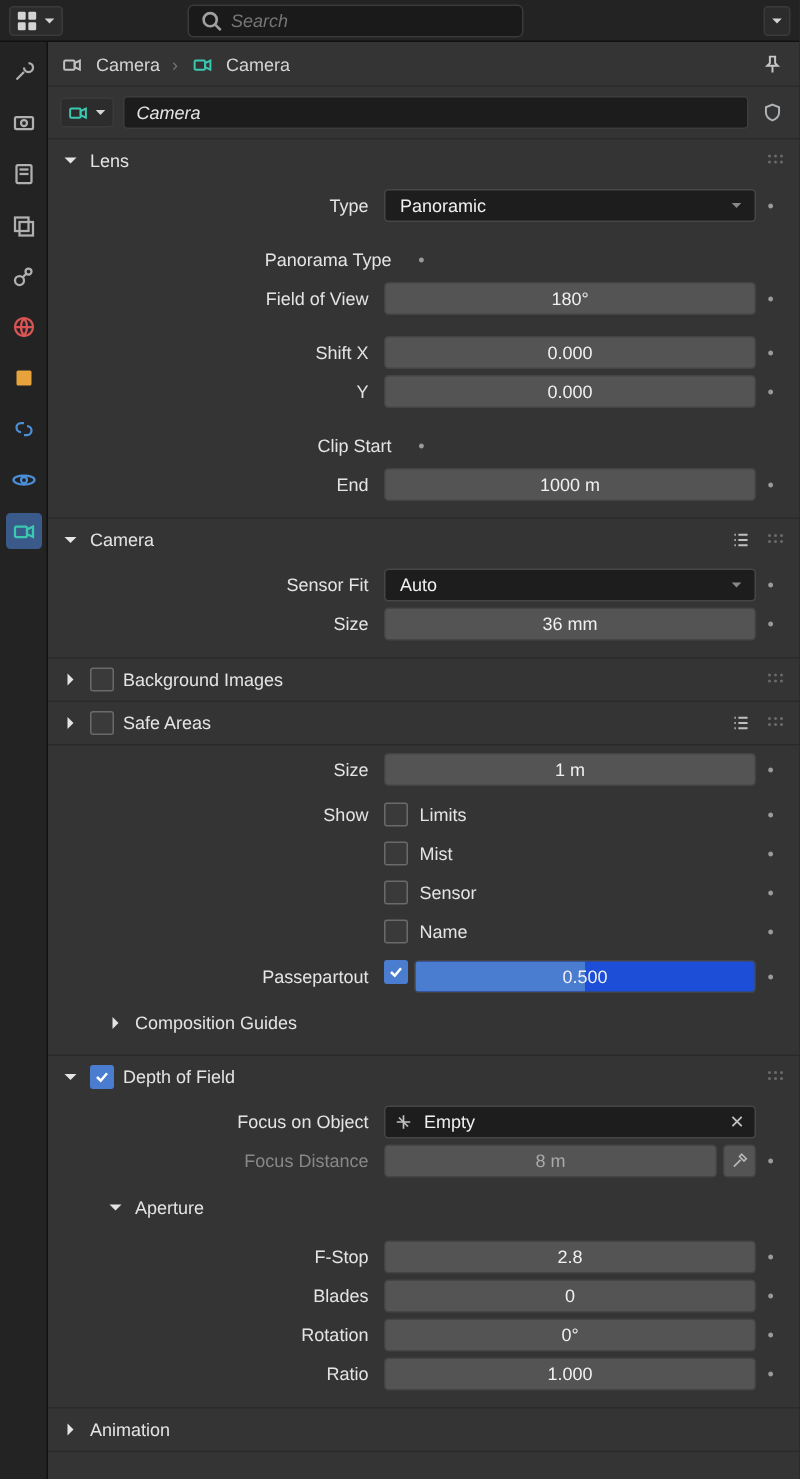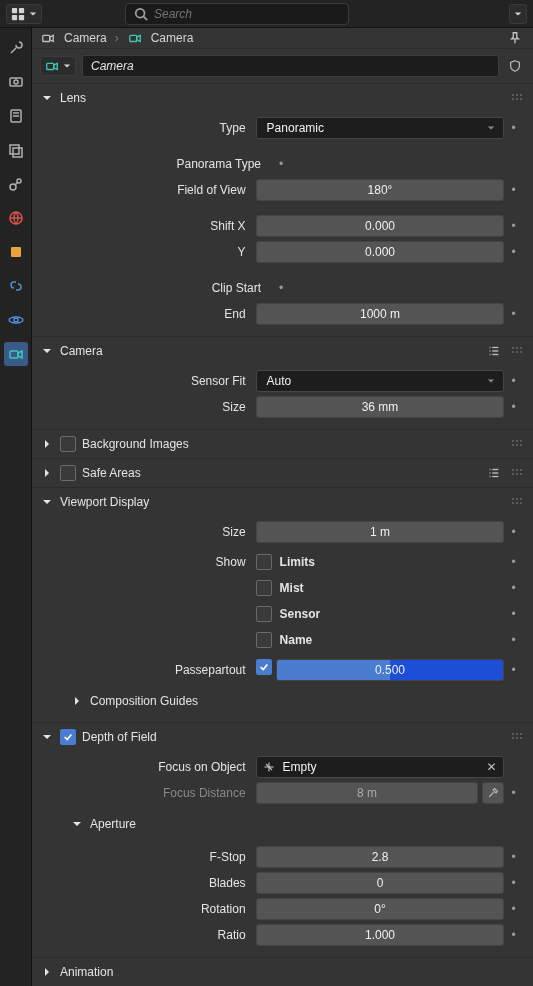--- a/index.html
+++ b/index.html
@@ -44,21 +44,21 @@
 .numfield { flex: 1; height: 22px; background: #545454; border: 1px solid #444; border-radius: 3px; display: flex; align-items: center; justify-content: center; color: #f0f0f0; cursor: ew-resize; }
 .numfield.disabled { color: #aaa; }
 
 .slider { flex: 1; height: 22px; background: #1d4ed8; border: 1px solid #444; border-radius: 3px; position: relative; display: flex; align-items: center; justify-content: center; color: #f0f0f0; overflow: hidden; cursor: ew-resize; }
 .slider .fill { position: absolute; left: 0; top: 0; bottom: 0; width: 50%; background: #4a7dd0; }
 .slider span { position: relative; z-index: 1; }
 
 .check-wrap { display: flex; align-items: center; gap: 8px; }
 .checkbox { width: 16px; height: 16px; border: 1px solid #6a6a6a; border-radius: 2px; background: #3a3a3a; display: inline-flex; align-items: center; justify-content: center; cursor: pointer; flex-shrink: 0; }
 .checkbox.checked { background: #4a7dd0; border-color: #4a7dd0; color: #fff; }
-.check-label { color: #e4e4e4; font-weight: bold; }
+.check-label { color: #e4e4e4; }
 
 .id-picker { flex: 1; height: 22px; background: #1d1d1d; border: 1px solid #464646; border-radius: 3px; display: flex; align-items: center; padding: 0 4px 0 4px; gap: 6px; cursor: pointer; }
 .id-picker .axicon { width: 16px; height: 16px; display: flex; align-items: center; justify-content: center; color: #c0c0c0; }
 .id-picker .text { flex: 1; color: #f0f0f0; }
 .id-picker .clear { color: #c0c0c0; cursor: pointer; width: 16px; text-align: center; }
 
 .eyedrop { width: 22px; height: 22px; background: #545454; border: 1px solid #444; border-radius: 3px; display: flex; align-items: center; justify-content: center; color: #b8b8b8; margin-left: 4px; cursor: pointer; }
 
 .disclosure { display: inline-flex; width: 14px; height: 14px; align-items: center; justify-content: center; }
 
@@ -385,39 +385,20 @@
               <circle cx="10" cy="2" r="1"></circle>
               <circle cx="2" cy="6" r="1"></circle>
               <circle cx="6" cy="6" r="1"></circle>
               <circle cx="10" cy="6" r="1"></circle>
             </svg>
           </span>
     </div>
   </div>
 
   <div class="section">
-    <div class="sec-head">
-      <span class="disclosure">
-            <svg width="10" height="10" viewBox="0 0 10 10" fill="currentColor">
-              <path d="M1 3 L5 7 L9 3 Z"></path>
-            </svg>
-          </span>
-      <span>Viewport Display</span>
-      <span class="spacer"></span>
-      <span class="grip">
-            <svg width="12" height="10" viewBox="0 0 12 10" fill="currentColor">
-              <circle cx="2" cy="2" r="1"></circle>
-              <circle cx="6" cy="2" r="1"></circle>
-              <circle cx="10" cy="2" r="1"></circle>
-              <circle cx="2" cy="6" r="1"></circle>
-              <circle cx="6" cy="6" r="1"></circle>
-              <circle cx="10" cy="6" r="1"></circle>
-            </svg>
-          </span>
-    </div>
     <div class="sec-body">
       <div class="row">
             <div class="row-label">Size</div>
             <div class="row-ctrl">
               <div class="numfield">1 m</div>
             </div>
             <div class="row-dot">•</div>
           </div>
       <div style="height:4px;"></div>
       <div class="row">

